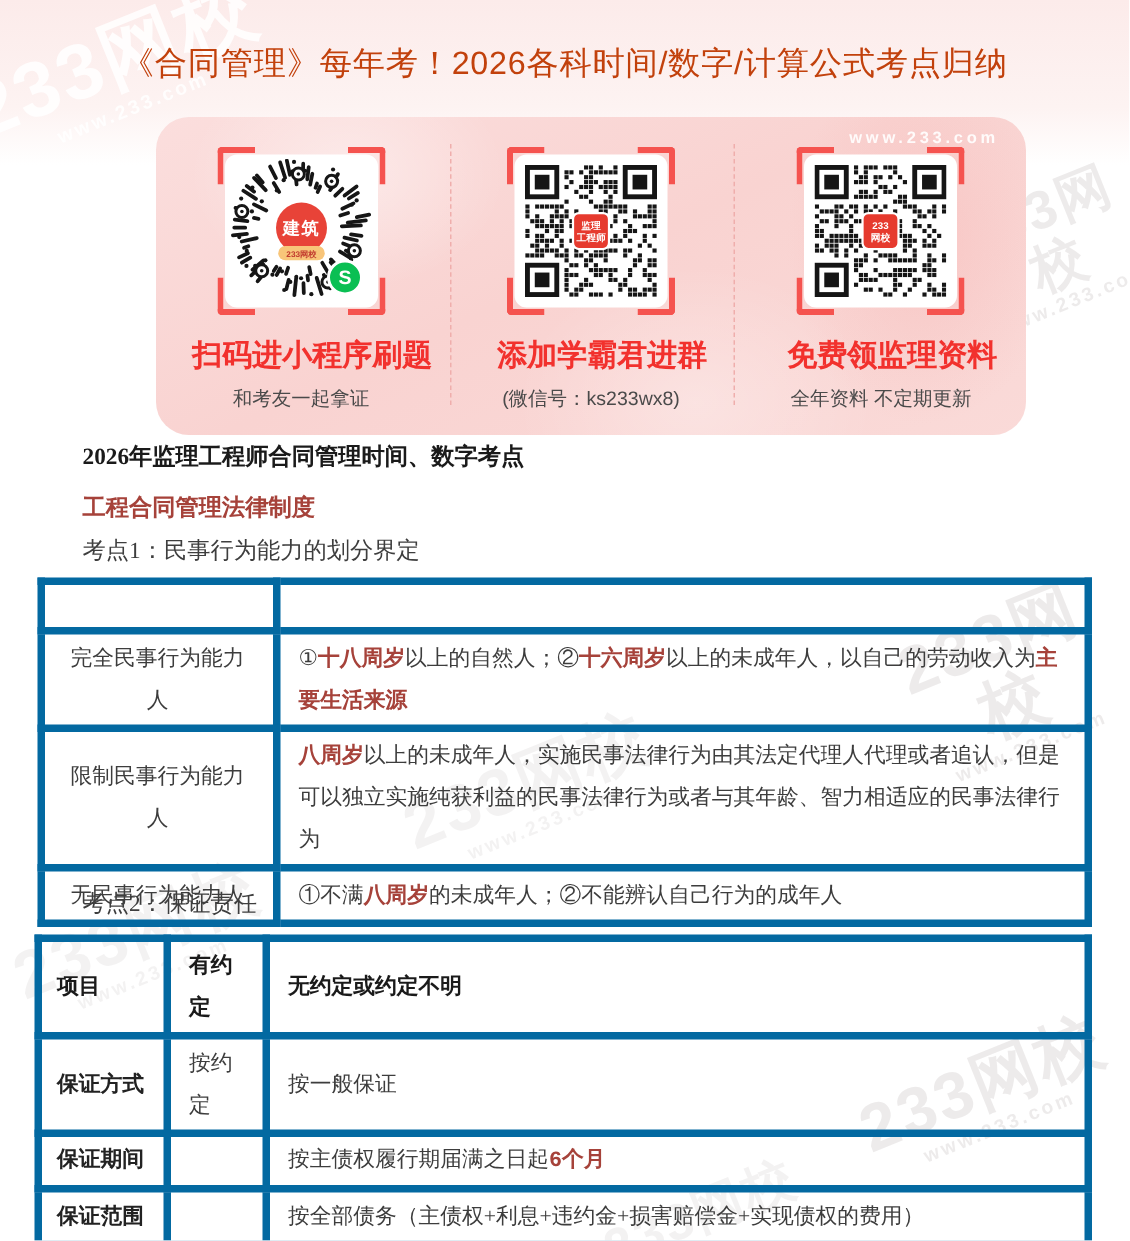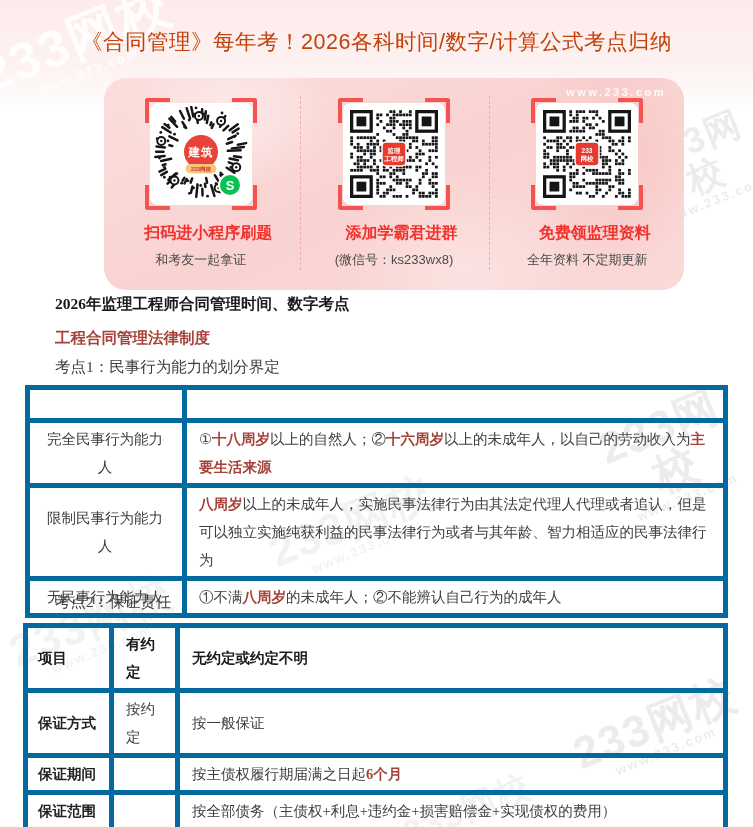--- a/index.html
+++ b/index.html
@@ -41,21 +41,21 @@
   .sep1{left:196px;} .sep2{left:385px;}
   .qr-col{flex:1;display:flex;flex-direction:column;align-items:center;}
   .qr-frame{margin-top:20px;width:112px;height:112px;position:relative;}
   .corner{position:absolute;width:21px;height:21px;border:0 solid #f5534f;}
   .c-tl{left:0;top:0;border-top-width:4px;border-left-width:4px;border-top-left-radius:3px;}
   .c-tr{right:0;top:0;border-top-width:4px;border-right-width:4px;border-top-right-radius:3px;}
   .c-bl{left:0;bottom:0;border-bottom-width:4px;border-left-width:4px;border-bottom-left-radius:3px;}
   .c-br{right:0;bottom:0;border-bottom-width:4px;border-right-width:4px;border-bottom-right-radius:3px;}
   .qr-box{position:absolute;left:5px;top:5px;right:5px;bottom:5px;background:#ffffff;border-radius:8px;
       display:flex;align-items:center;justify-content:center;overflow:hidden;}
-  .qr-title{margin-top:13px;color:#f2312d;font-weight:bold;font-size:16px;
+  .qr-title{margin-top:13px;color:#f2312d;font-weight:bold;font-size:20px;
       font-family:Liberation Mono, monospace;margin-left:15px;}
   .qr-sub{margin-top:7px;color:#4a4a4a;font-size:13px;
       font-family:"Liberation Sans","DejaVu Sans",sans-serif;}
   
   .txt{position:absolute;left:55px;z-index:3;font-size:15.5px;color:#3e3e3e;}
   .heading{top:294px;font-weight:bold;color:#1a1a1a;}
   .subheading{top:328px;font-weight:bold;color:#a6423a;}
   .kd1{top:357px;}
   .kd2{top:592px;}
   .kd3{top:789px;margin-top:48px;}
@@ -64,21 +64,21 @@
   td{border:5px solid #0369a1;font-size:14.5px;color:#3d3d3d;line-height:28px;
      padding:2px 12px;vertical-align:middle;word-break:break-all;}
   .t1{left:25px;top:385px;width:703px;}
   .t1 tr:nth-child(1){height:33px;}
   .t1 tr:nth-child(2){height:56px;}
   .t1 tr:nth-child(3){height:58px;}
   .t1 tr:nth-child(4){height:20px;}
   .t1 td:first-child{padding-left:10px;text-align:center;}
   .t2{left:23px;top:623px;width:705px;}
   .t2 tr{height:35px;}
-  .t2 tr:nth-child(3){height:32px;}
+  .t2 tr:nth-child(3){height:32px;font-family:Liberation Mono, monospace;}
   .t2 td:first-child{font-weight:bold;color:#222222;padding-left:10px;}
   .t2 tr.head td{font-weight:bold;color:#1a1a1a;}
   .seg-red{color:#a6423a;font-weight:bold;}
 </style>
 </head>
 <body>
 
 <div class="page">
 
   <div class="top-band"></div>

